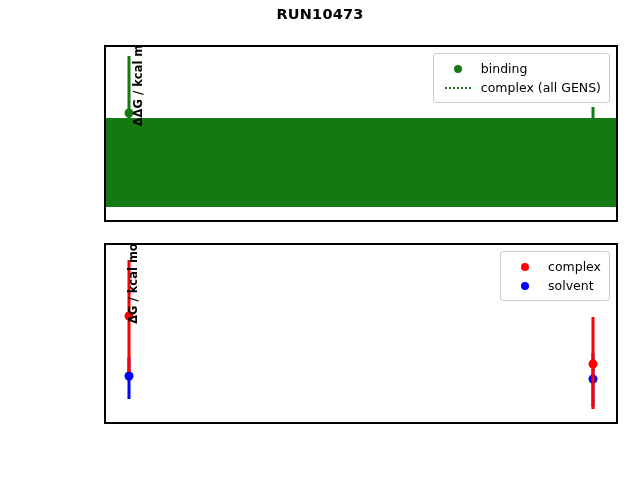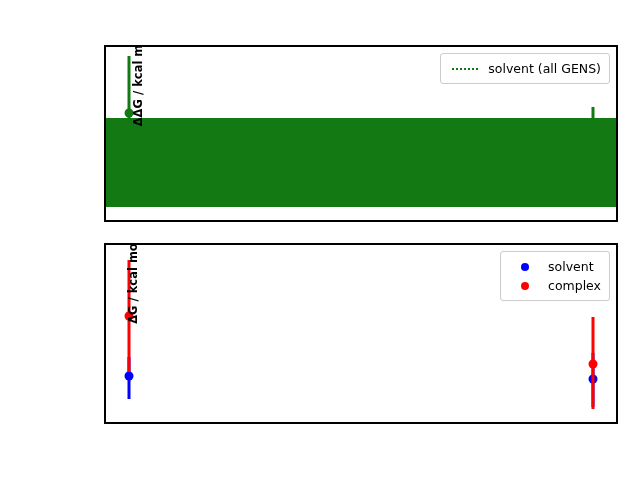--- a/index.html
+++ b/index.html
@@ -66,20 +66,21 @@
   .legend-key{width:34px;display:flex;align-items:center;justify-content:center;}
   .legend-dot{width:8px;height:8px;border-radius:50%;display:block;}
   .legend-dash{display:block;width:26px;height:0;border-top:2px dotted #137a13;}
   .legend-label{font-size:12.5px;color:#000;margin-left:6px;white-space:nowrap;}
 </style>
 </head>
 <body>
 
 <div class="figure">
 
+  <div class="fig-title">RUN10473</div>
 
   <div class="axes" id="axes-top">
     <div class="plotarea" id="plot-top">
         <div class="errbar" style="left: 23.1818px; top: 9.17424px; height: 114.678px; background: rgb(19, 122, 19);"></div>
         <div class="marker" style="left: 23.1818px; top: 66.1856px; background: rgb(19, 122, 19);"></div>
         <div class="errbar" style="left: 486.818px; top: 59.6326px; height: 98.9508px; background: rgb(19, 122, 19);"></div>
         <div class="marker" style="left: 486.818px; top: 107.47px; background: rgb(19, 122, 19);"></div>
         <div class="allgens-stripe" style="left: 0px; top: 71.428px; height: 88.4659px; background: rgb(19, 122, 19);"></div>
         <div class="allgens-stripe" style="left: 2px; top: 71.428px; height: 88.4659px; background: rgb(19, 122, 19);"></div>
         <div class="allgens-stripe" style="left: 4px; top: 71.428px; height: 88.4659px; background: rgb(19, 122, 19);"></div>
@@ -335,23 +336,29 @@
         <div class="allgens-stripe" style="left: 504px; top: 71.428px; height: 88.4659px; background: rgb(19, 122, 19);"></div>
         <div class="allgens-stripe" style="left: 506px; top: 71.428px; height: 88.4659px; background: rgb(19, 122, 19);"></div>
         <div class="allgens-stripe" style="left: 508px; top: 71.428px; height: 88.4659px; background: rgb(19, 122, 19);"></div>
       </div>
 
     <div class="ylabel" id="ylabel-top">ΔΔG / kcal mol⁻¹</div>
 
     <div class="legend" id="legend-top" style="z-index: 10;">
       <div class="legend-row">
         <span class="legend-key">
+          <span class="legend-dot" style="background:#137a13"></span>
+        </span>
+        <span class="legend-label">binding</span>
+      </div>
+      <div class="legend-row">
+        <span class="legend-key">
           <span class="legend-dash"></span>
         </span>
-        <span class="legend-label">solvent (all GENS)</span>
+        <span class="legend-label">complex (all GENS)</span>
       </div>
     </div>
   <div class="ytickmark" style="top: 23.5909px;"></div>
       <div class="ytickmark" style="top: 56.3561px;"></div>
       <div class="ytickmark" style="top: 89.1212px;"></div>
       <div class="ytickmark" style="top: 121.886px;"></div>
       <div class="ytickmark" style="top: 154.652px;"></div>
       <div class="xtickmark" style="left: 23.1818px;"></div>
       <div class="xtickmark" style="left: 486.818px;"></div>
     </div>
@@ -366,29 +373,29 @@
         <div class="marker" style="left: 23.1818px; top: 70.6601px; background: rgb(255, 0, 0);"></div>
         <div class="errbar" style="left: 486.818px; top: 72.0593px; height: 92.3478px; background: rgb(255, 0, 0);"></div>
         <div class="marker" style="left: 486.818px; top: 118.933px; background: rgb(255, 0, 0);"></div>
       </div>
 
     <div class="ylabel" id="ylabel-bottom">ΔG / kcal mol⁻¹</div>
 
     <div class="legend" id="legend-bottom" style="z-index: 10;">
       <div class="legend-row">
         <span class="legend-key">
+          <span class="legend-dot" style="background:#ff0000"></span>
+        </span>
+        <span class="legend-label">complex</span>
+      </div>
+      <div class="legend-row">
+        <span class="legend-key">
           <span class="legend-dot" style="background:#0000ff"></span>
         </span>
         <span class="legend-label">solvent</span>
-      </div>
-      <div class="legend-row">
-        <span class="legend-key">
-          <span class="legend-dot" style="background:#ff0000"></span>
-        </span>
-        <span class="legend-label">complex</span>
       </div>
     </div>
   <div class="ytickmark" style="top: 10.4941px;"></div>
       <div class="ytickmark" style="top: 45.4743px;"></div>
       <div class="ytickmark" style="top: 80.4545px;"></div>
       <div class="ytickmark" style="top: 115.435px;"></div>
       <div class="ytickmark" style="top: 150.415px;"></div>
       <div class="xtickmark" style="left: 23.1818px;"></div>
       <div class="xtickmark" style="left: 486.818px;"></div>
     </div>

